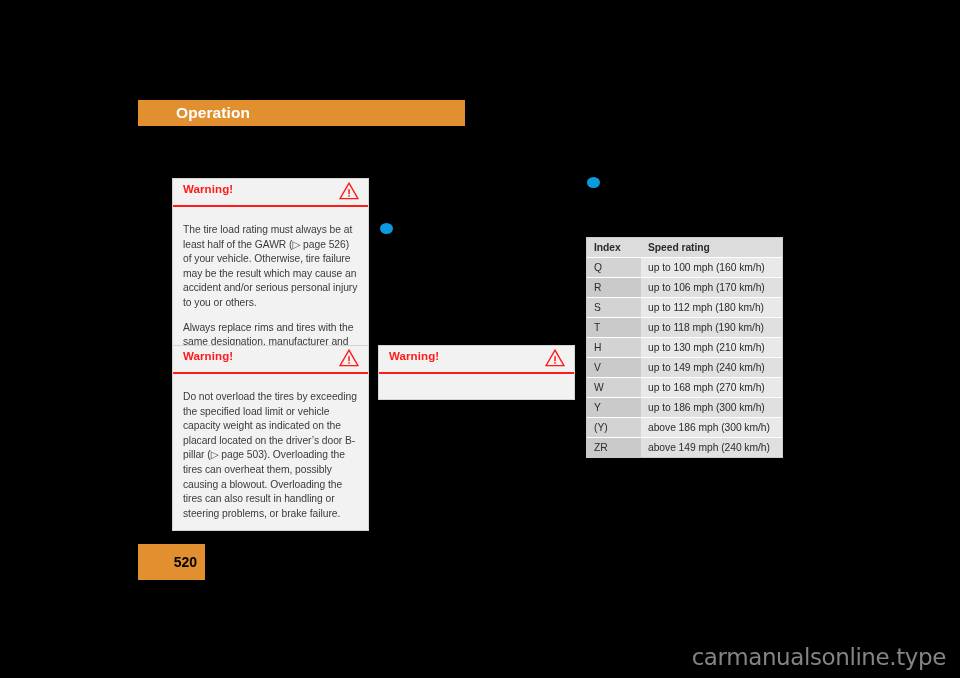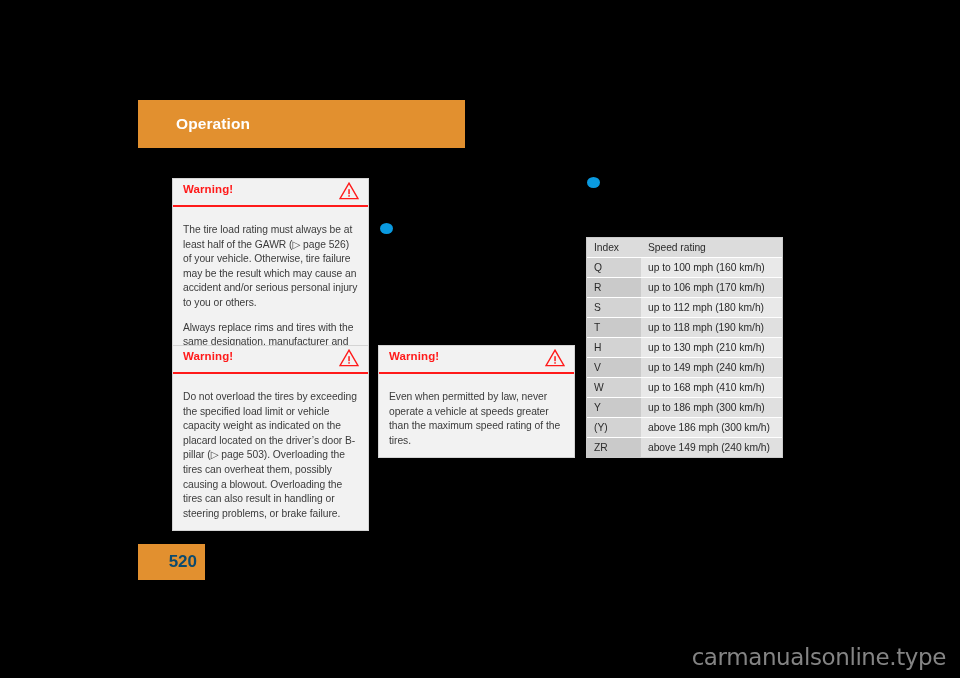--- a/index.html
+++ b/index.html
@@ -22,21 +22,21 @@
     inset: 0;
     background: #000000;
   }
 
   
   #section-header {
     position: absolute;
     left: 138px;
     top: 100px;
     width: 327px;
-    height: 48px;
+    height: 26px;
     background: #e2902f;
   }
   #section-header .section-title {
     position: absolute;
     left: 38px;
     top: 50%;
     transform: translateY(-50%);
     color: #ffffff;
     font-size: 15.5px;
     font-weight: bold;
@@ -50,22 +50,22 @@
     top: 544px;
     width: 67px;
     height: 36px;
     background: #e2902f;
   }
   #page-number-tab .page-number {
     position: absolute;
     right: 8px;
     top: 50%;
     transform: translateY(-50%);
-    color: #0c4a6e;
-    font-size: 17px;
+    color: #000000;
+    font-size: 14px;
     font-weight: bold;
   }
 
   
   .blue-marker {
     position: absolute;
     width: 13px;
     height: 11px;
     border-radius: 50%;
     background: #0a9ae0;
@@ -137,21 +137,21 @@
   table.speed-table td {
     text-align: left;
     font-size: 10.3px;
     color: #2b2b2b;
     padding: 3px 0 3px 7px;
     line-height: 13px;
     border-bottom: 1px solid #ffffff;
     letter-spacing: -0.05px;
   }
   table.speed-table th {
-    font-weight: normal;
+    font-weight: bold;
     background: #dcdcdc;
     margin-left: 40px;
   }
   table.speed-table th.col-index,
   table.speed-table td.col-index { width: 47px; }
   table.speed-table tbody tr:nth-child(odd) td.col-index   { background: #d3d3d3; }
   table.speed-table tbody tr:nth-child(even) td.col-index  { background: #cacaca; }
   table.speed-table tbody tr:nth-child(odd) td.col-rating  { background: #e9e9e9; }
   table.speed-table tbody tr:nth-child(even) td.col-rating { background: #e0e0e0; }
   table.speed-table tbody tr:last-child td { border-bottom: none; }
@@ -217,21 +217,20 @@
       <span class="warning-title">Warning!</span>
       <span class="warning-icon">
         <svg viewBox="0 0 20 18" width="20" height="18" aria-hidden="true">
           <path d="M10 1.2 L19 16.6 L1 16.6 Z" fill="none" stroke="#ff1a1a" stroke-width="1.4"></path>
           <rect x="9.3" y="7.2" width="1.5" height="5.0" fill="#ff1a1a"></rect>
           <rect x="9.3" y="13.2" width="1.5" height="1.5" fill="#ff1a1a"></rect>
         </svg>
       </span>
     </div>
     <div class="warning-body">
-      <p>Even when permitted by law, never operate a vehicle at speeds greater than the maximum speed rating of the tires.</p>
     </div>
   </div>
 
   <div id="speed-table-wrap">
     <table class="speed-table">
       <thead>
         <tr>
           <th class="col-index">Index</th>
           <th class="col-rating">Speed rating</th>
         </tr>
@@ -256,21 +255,21 @@
           <tr>
             <td class="col-index">H</td>
             <td class="col-rating">up to 130 mph (210 km/h)</td>
           </tr>
           <tr>
             <td class="col-index">V</td>
             <td class="col-rating">up to 149 mph (240 km/h)</td>
           </tr>
           <tr>
             <td class="col-index">W</td>
-            <td class="col-rating">up to 168 mph (410 km/h)</td>
+            <td class="col-rating">up to 168 mph (270 km/h)</td>
           </tr>
           <tr>
             <td class="col-index">Y</td>
             <td class="col-rating">up to 186 mph (300 km/h)</td>
           </tr>
           <tr>
             <td class="col-index">(Y)</td>
             <td class="col-rating">above 186 mph (300 km/h)</td>
           </tr>
           <tr>

